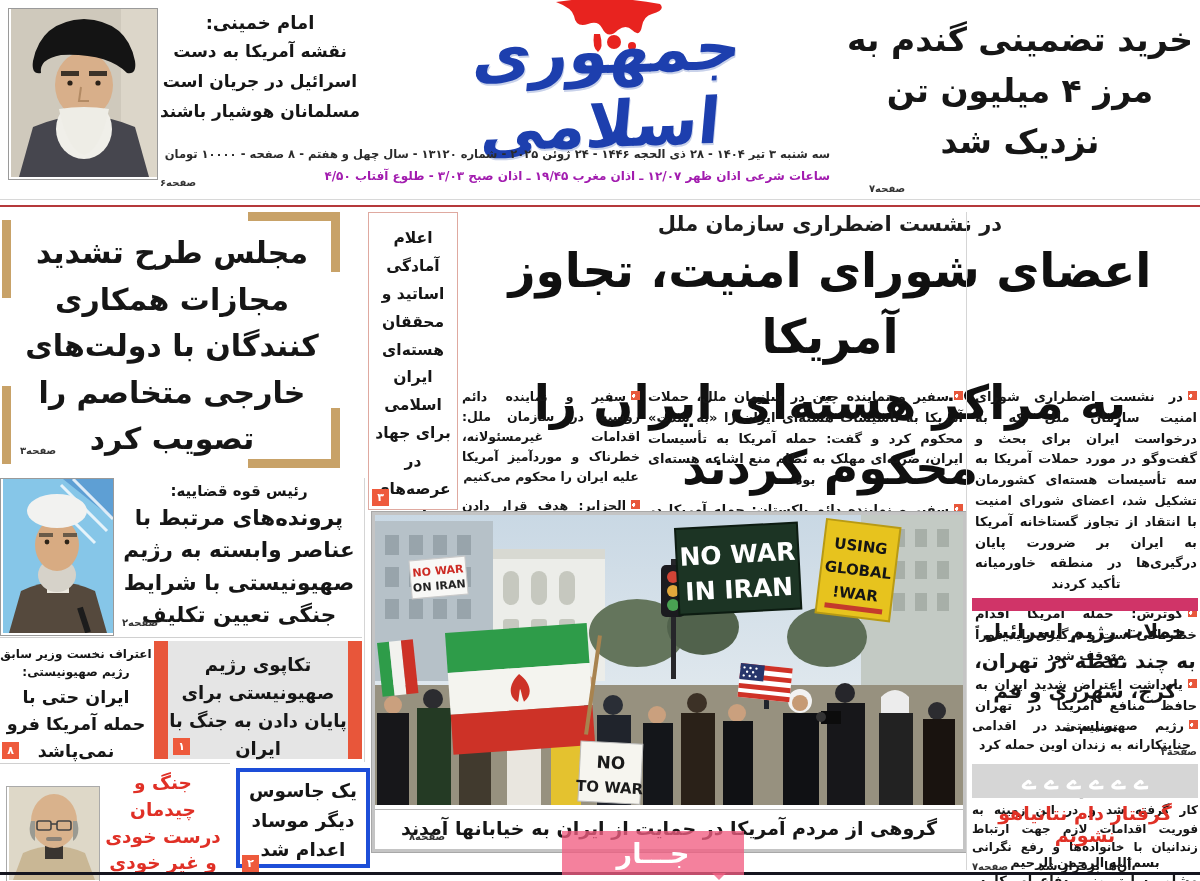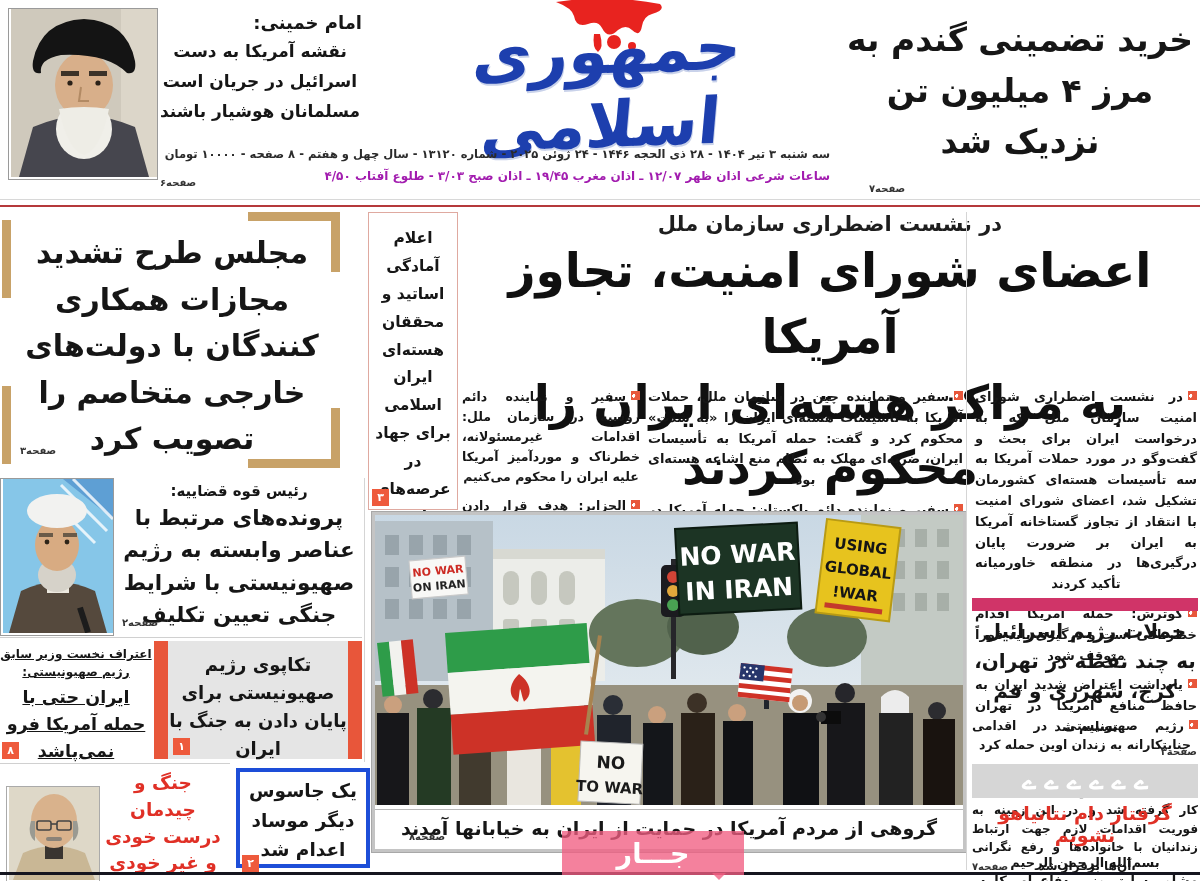--- a/index.html
+++ b/index.html
@@ -43,21 +43,21 @@
       <rect x="50" y="62" width="18" height="5" fill="#3c3228"></rect>
       <rect x="78" y="62" width="18" height="5" fill="#3c3228"></rect>
       <circle cx="59" cy="74" r="2.6" fill="#2a2118"></circle>
       <circle cx="87" cy="74" r="2.6" fill="#2a2118"></circle>
       <path d="M70 78 L68 92 L78 92" stroke="#b28a64" stroke-width="2" fill="none"></path>
       <path d="M48 100 Q73 96 98 100 Q90 140 73 146 Q56 140 48 100 Z" fill="#eeede6"></path>
     </svg>
   </div>
 
   <div class="abs" style="left:158px;top:12px;width:204px;height:178px;">
-    <div class="b ctr" style="font-size:18px;text-align:right;">امام خمینی:</div>
+    <div class="b ctr" style="font-size:18px;">امام خمینی:</div>
     <div class="b ctr" style="font-size:17px;line-height:1.75;margin-top:4px;">نقشه آمریکا به دست اسرائیل در جریان است مسلمانان هوشیار باشند</div>
     <span class="pageref abs" style="left:2px;bottom:2px;">صفحه۶</span>
   </div>
 
   <div class="abs" style="left:378px;top:0;width:452px;height:145px;">
     <svg class="abs" style="left:170px;top:0;" width="120" height="62" viewBox="0 0 120 62">
       <path d="M8 2 Q60 -6 112 4 Q118 10 104 14 Q96 16 94 26 Q92 38 84 30 Q78 24 70 30 Q60 40 54 28 Q50 20 40 24 Q28 28 26 16 Q24 8 8 2 Z" fill="#e8231f"></path>
       <circle cx="66" cy="42" r="7" fill="#e8231f"></circle>
       <circle cx="84" cy="46" r="4" fill="#e8231f"></circle>
       <path d="M46 34 q-2 14 4 18 q6 -4 2 -18 Z" fill="#e8231f"></path>
@@ -306,21 +306,21 @@
     </svg>
     <div style="position:relative;height:38px;border-top:1px solid #b8b8b8;background:#fff;">
       <div class="b ctr" style="font-size:19px;padding-top:7px;">گروهی از مردم آمریکا در حمایت از ایران به خیابانها آمدند</div>
       <span class="pageref abs" style="left:10px;bottom:6px;margin-left:24px;">صفحه۸</span>
     </div>
   </div>
   <div class="watermark">جـــار</div>
 
   <div class="hline" style="left:0;top:637px;width:362px;"></div>
 
-  <div class="abs" style="left:0;top:641px;width:152px;height:118px;text-decoration:underline;">
+  <div class="abs" style="left:0;top:641px;width:152px;height:118px;">
     <div class="b ctr" style="font-size:12px;line-height:1.5;margin-top:4px;">اعتراف نخست وزیر سابق رژیم صهیونیستی:</div>
     <div class="b ctr" style="font-size:17.5px;line-height:1.55;margin-top:3px;">ایران حتی با حمله آمریکا فرو نمی‌پاشد</div>
     <span class="badge" style="left:2px;bottom:0;">۸</span>
   </div>
 
   <div class="abs" style="left:154px;top:641px;width:14px;height:118px;background:#e8563a;"></div>
   <div class="abs" style="left:168px;top:641px;width:180px;height:118px;background:#e5e5e5;">
     <div class="b ctr" style="font-size:18px;line-height:1.55;padding-top:10px;">تکاپوی رژیم صهیونیستی برای پایان دادن به جنگ با ایران</div>
     <span class="badge" style="left:5px;bottom:4px;">۱</span>
   </div>

